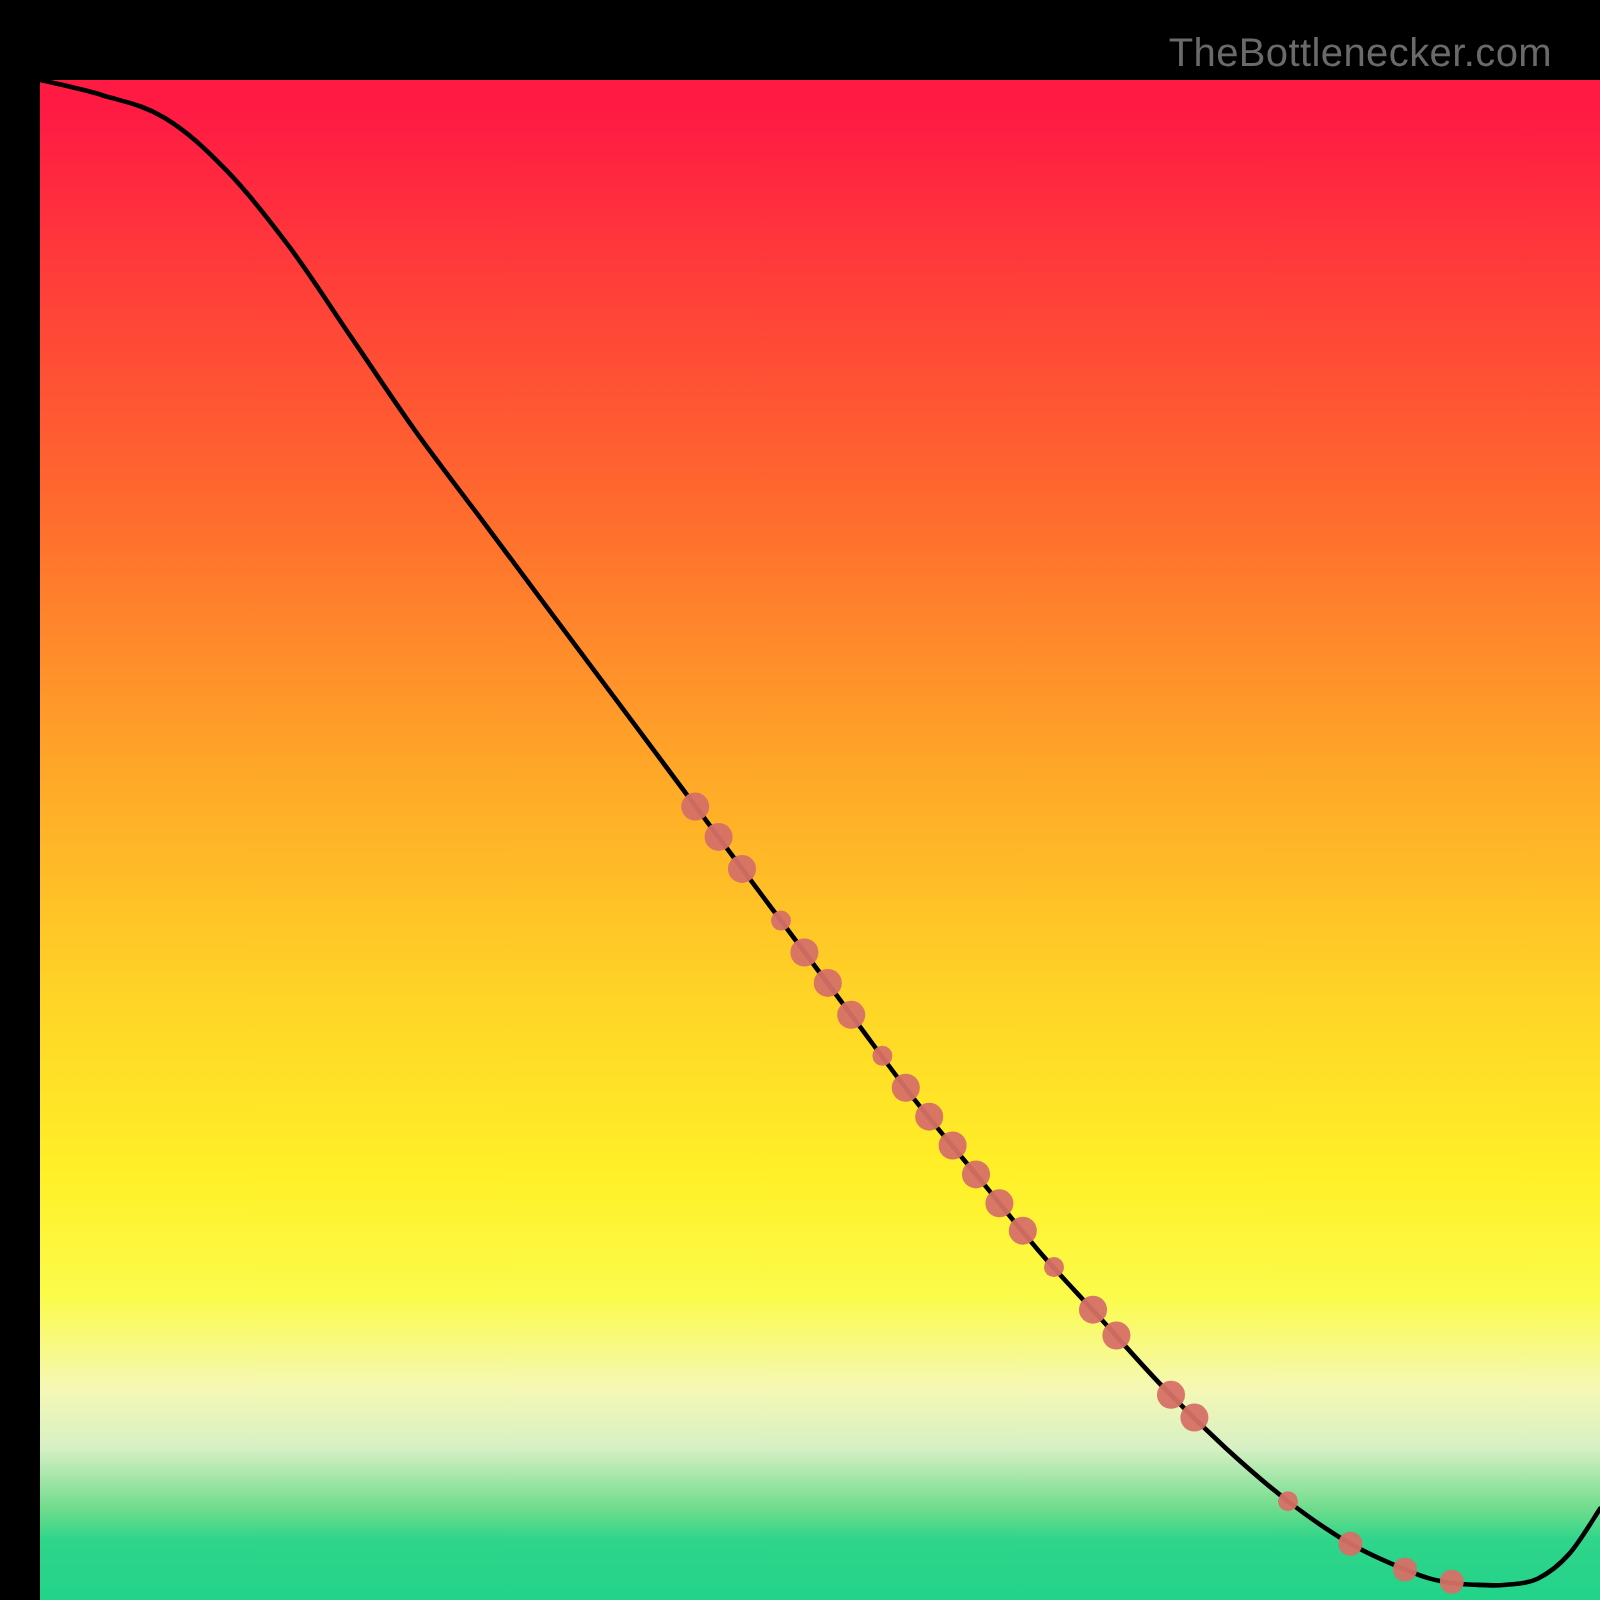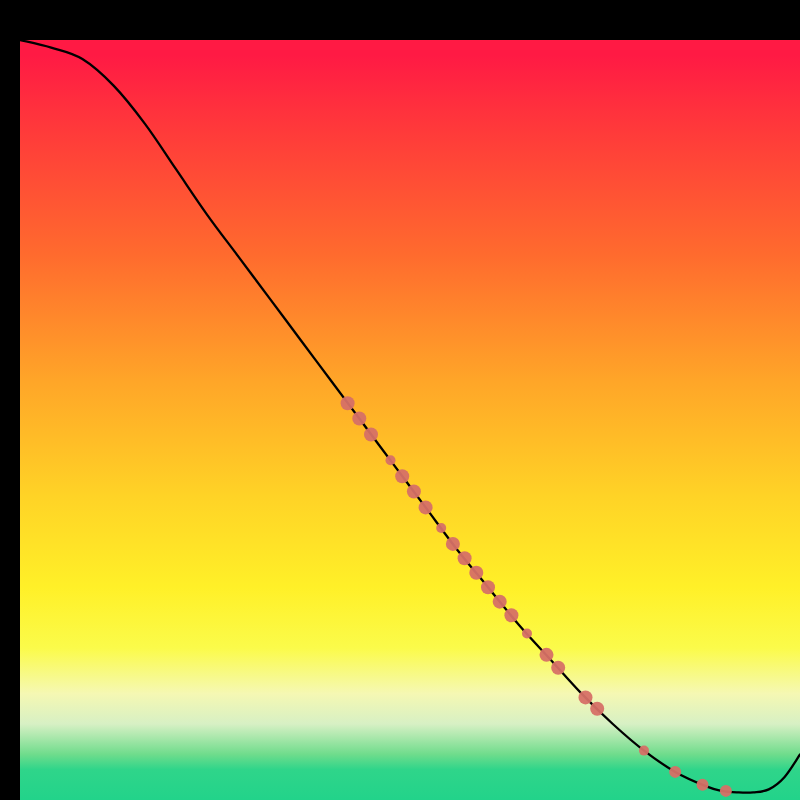--- a/index.html
+++ b/index.html
@@ -74,20 +74,21 @@
   }
   .dot {
     fill: #d67066;
     opacity: 0.95;
   }
 </style>
 </head>
 <body>
 
 <div class="frame">
+  <div class="attrib">TheBottlenecker.com</div>
   <div class="plot-box">
     <div class="gradient"></div>
     <svg class="overlay" viewBox="0 0 780 760" preserveAspectRatio="none">
       <path id="curve-path" class="curve" d="M 0.00 0.00 C 5.62 1.37, 19.97 4.18, 31.20 7.60 C 42.43 11.02, 51.17 12.16, 62.40 19.00 C 73.63 25.84, 82.37 33.97, 93.60 45.60 C 104.83 57.23, 113.57 68.55, 124.80 83.60 C 136.03 98.65, 144.77 112.78, 156.00 129.20 C 167.23 145.62, 175.97 159.07, 187.20 174.80 C 198.43 190.53, 207.17 201.55, 218.40 216.60 C 229.63 231.65, 238.37 243.35, 249.60 258.40 C 260.83 273.45, 269.57 285.15, 280.80 300.20 C 292.03 315.25, 300.77 326.95, 312.00 342.00 C 323.23 357.05, 331.97 368.75, 343.20 383.80 C 354.43 398.85, 363.17 410.55, 374.40 425.60 C 385.63 440.65, 394.37 452.35, 405.60 467.40 C 416.83 482.45, 425.57 494.84, 436.80 509.20 C 448.03 523.56, 456.77 533.52, 468.00 547.20 C 479.23 560.88, 487.97 572.20, 499.20 585.20 C 510.43 598.20, 519.17 607.09, 530.40 619.40 C 541.63 631.71, 550.37 641.97, 561.60 653.60 C 572.83 665.23, 581.57 673.74, 592.80 684.00 C 604.03 694.26, 612.77 701.98, 624.00 710.60 C 635.23 719.22, 643.97 725.45, 655.20 731.88 C 666.43 738.31, 677.98 742.90, 686.40 746.32 C 694.82 749.74, 696.38 749.79, 702.00 750.88 C 707.62 751.97, 711.98 752.13, 717.60 752.40 C 723.22 752.67, 727.58 752.95, 733.20 752.40 C 738.82 751.85, 743.18 752.10, 748.80 749.36 C 754.42 746.62, 758.78 743.49, 764.40 737.20 C 770.02 730.91, 777.19 718.50, 780.00 714.40" stroke="#000000"></path>
       <g id="dots">
           <circle cx="327.60" cy="363.28" r="7" class="dot" fill="#d67066"></circle>
           <circle cx="339.30" cy="378.48" r="7" class="dot" fill="#d67066"></circle>
           <circle cx="351.00" cy="394.44" r="7" class="dot" fill="#d67066"></circle>
           <circle cx="370.50" cy="420.28" r="5" class="dot" fill="#d67066"></circle>
           <circle cx="382.20" cy="436.24" r="7" class="dot" fill="#d67066"></circle>

